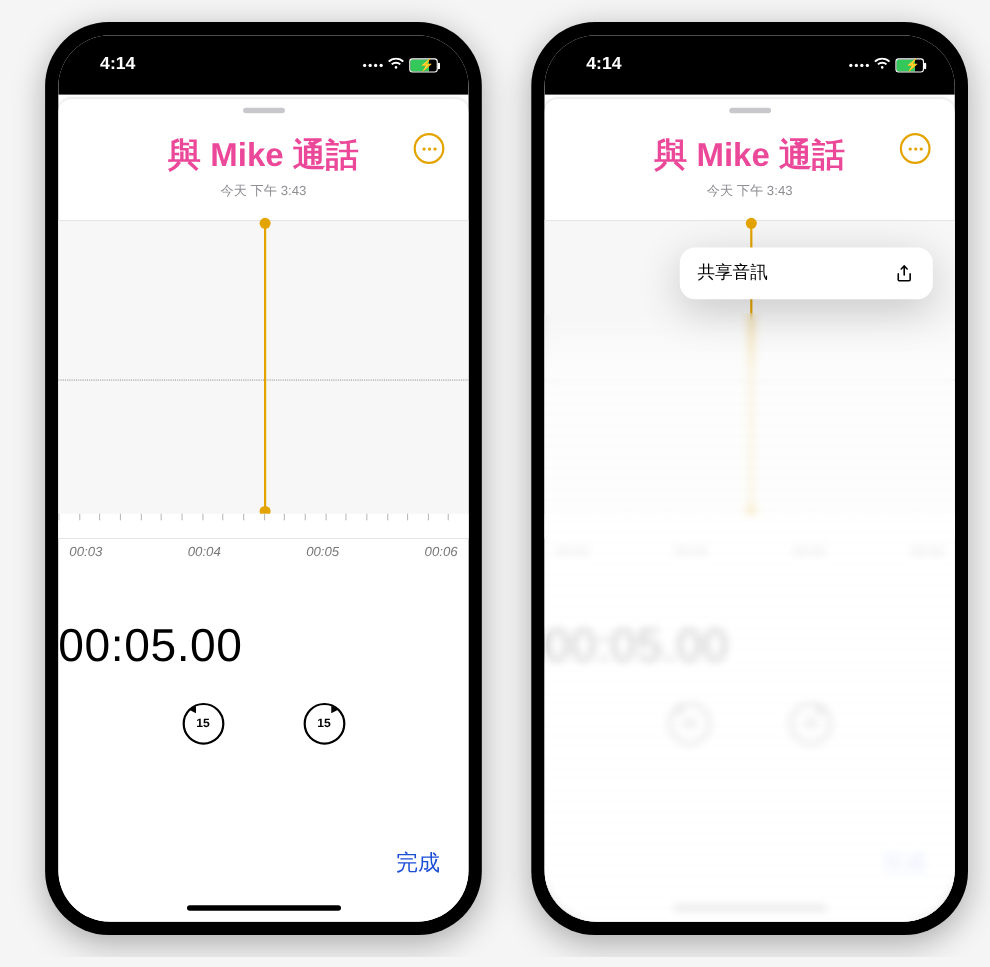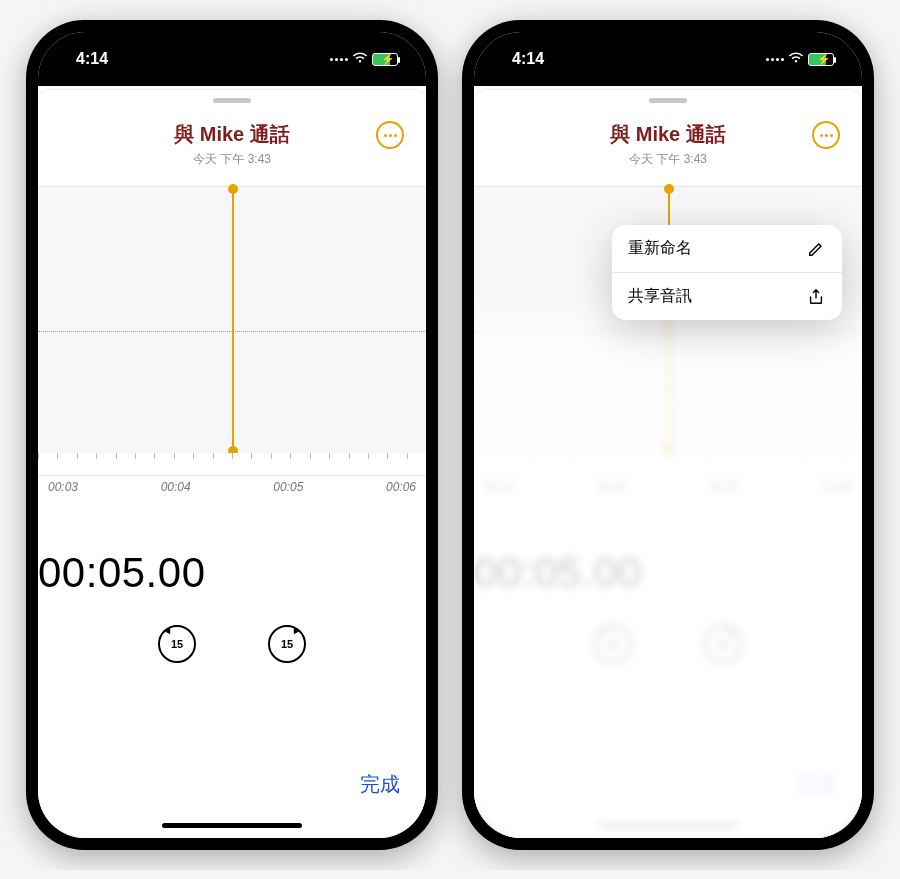--- a/index.html
+++ b/index.html
@@ -12,20 +12,21 @@
     padding: 20px;
   }
   .phone {
     width: 412px;
     height: 830px;
     background: #000;
     border-radius: 58px;
     padding: 12px;
     position: relative;
     box-shadow: 0 8px 30px rgba(0,0,0,0.3);
+    margin-left: 21px;
   }
   .screen {
     width: 100%;
     height: 100%;
     background: #fff;
     border-radius: 47px;
     overflow: hidden;
     position: relative;
   }
   .island {
@@ -72,21 +73,21 @@
   }
   .grabber {
     width: 38px; height: 5px; background: #c7c7cc;
     border-radius: 3px; margin: 8px auto 18px;
   }
   .title-row {
     display:flex; align-items:center; justify-content:center;
     position:relative; padding: 0 20px;
   }
   .title {
-    font-size: 20px; font-weight: 700; color:#7f1d1d; text-align:center;
+    font-size: 30px; font-weight: 700; color:#ec4899; text-align:center;
   }
   .subtitle {
     text-align:center; color:#8e8e93; font-size:12px; margin-top:3px;
   }
   .more-btn {
     position:absolute; right:22px; top:0;
     width:28px; height:28px; border:2px solid #e4a400; border-radius:50%;
     display:flex; align-items:center; justify-content:center;
     color:#e4a400; font-weight:bold;
   }
@@ -378,28 +379,20 @@
         </div>
       </div>
 
       <div class="done">完成</div>
       <div class="home-ind"></div>
 
       <div class="ctx-menu-wrap">
         <div class="ctx-backdrop"></div>
         <div class="ctx-menu">
           <div class="ctx-item">
-            <span>重新命名</span>
-            <span class="ctx-icon">
-              <svg viewBox="0 0 20 20" width="18" height="18">
-                  <path d="M3 14.5 L13 4.5 L15.5 7 L5.5 17 L3 17 Z" fill="none" stroke="#000" stroke-width="1.6"></path>
-                </svg>
-            </span>
-          </div>
-          <div class="ctx-item">
             <span>共享音訊</span>
             <span class="ctx-icon">
               <svg viewBox="0 0 20 20" width="18" height="18">
                   <path d="M10 2v9M7 5l3-3 3 3M4 10v6a1 1 0 001 1h10a1 1 0 001-1v-6" fill="none" stroke="#000" stroke-width="1.6" stroke-linecap="round"></path>
                 </svg>
             </span>
           </div>
         </div>
       </div>
 

